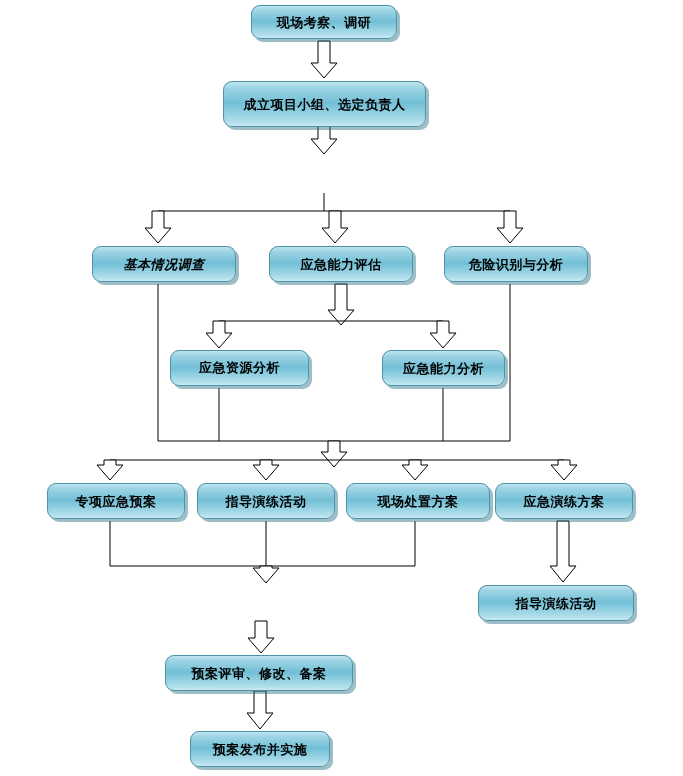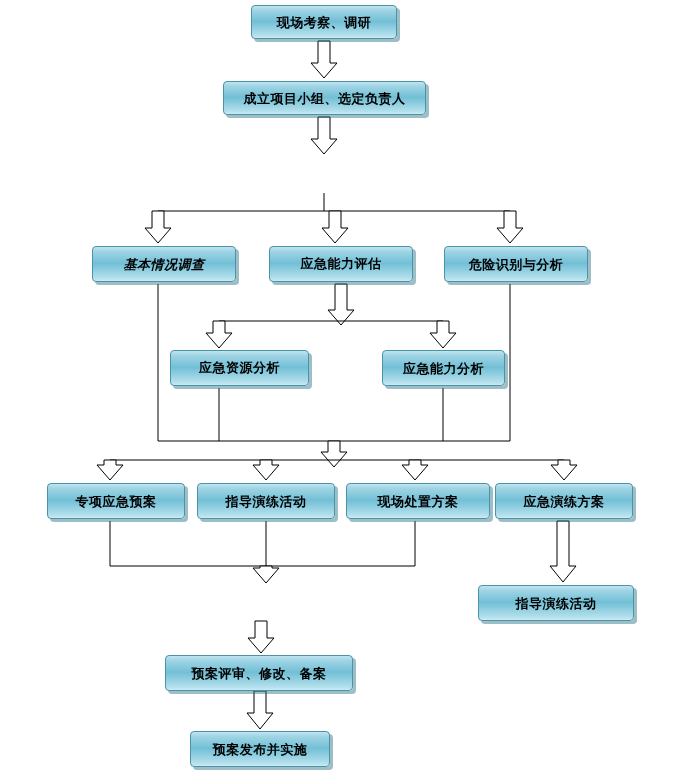--- a/index.html
+++ b/index.html
@@ -22,21 +22,21 @@
     left: 0;
     top: 0;
     width: 683px;
     height: 776px;
     pointer-events: none;
   }
   .node {
     position: absolute;
     box-sizing: border-box;
     border: 1px solid #4a93a8;
-    border-radius: 4px;
+    border-radius: 9px;
     background: linear-gradient(to bottom,
         #bfe4ef 0%,
         #9ed4e4 14%,
         #72bfd6 48%,
         #86cadd 62%,
         #b5e0ec 92%,
         #cdeaf3 100%);
     box-shadow: 3px 3px 0 rgba(40,110,130,0.45);
     display: flex;
     align-items: center;
@@ -106,30 +106,30 @@
 
     <path d="M 255 621 L 267 621 L 267 638 L 274 638 L 261 653 L 248 638 L 255 638 Z" fill="#ffffff" stroke="#000000" stroke-width="1"></path>
 
     <path d="M 254 691 L 266 691 L 266 713 L 273 713 L 260 729 L 247 713 L 254 713 Z" fill="#ffffff" stroke="#000000" stroke-width="1"></path>
   </svg>
 
   <div class="node" style="left:251px; top:5px; width:146px; height:34px;">
     <span class="label">现场考察、调研</span>
   </div>
 
-  <div class="node" style="left:223px; top:81px; width:203px; height:34px;">
+  <div class="node" style="left:223px; top:81px; width:203px; height:46px;">
     <span class="label">成立项目小组、选定负责人</span>
   </div>
 
 
   <div class="node" style="left:92px; top:246px; width:144px; height:36px;font-style:italic;">
     <span class="label">基本情况调查</span>
   </div>
 
-  <div class="node" style="left:269px; top:246px; width:144px; height:36px;font-family:Liberation Mono, monospace;">
+  <div class="node" style="left:269px; top:246px; width:144px; height:36px;">
     <span class="label">应急能力评估</span>
   </div>
 
   <div class="node" style="left:444px; top:246px; width:144px; height:36px;justify-content:center;">
     <span class="label">危险识别与分析</span>
   </div>
 
   <div class="node" style="left:170px; top:350px; width:139px; height:36px;font-family:Liberation Mono, monospace;">
     <span class="label">应急资源分析</span>
   </div>

